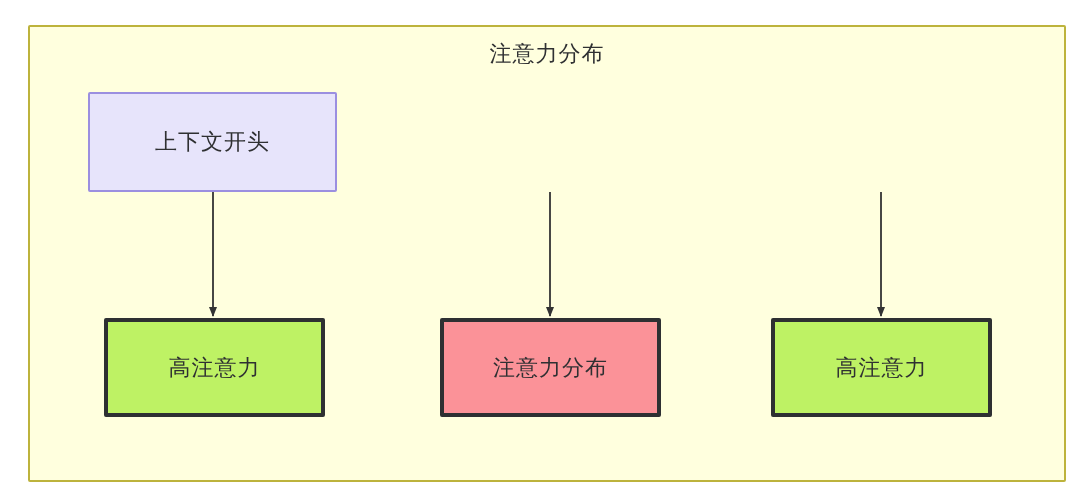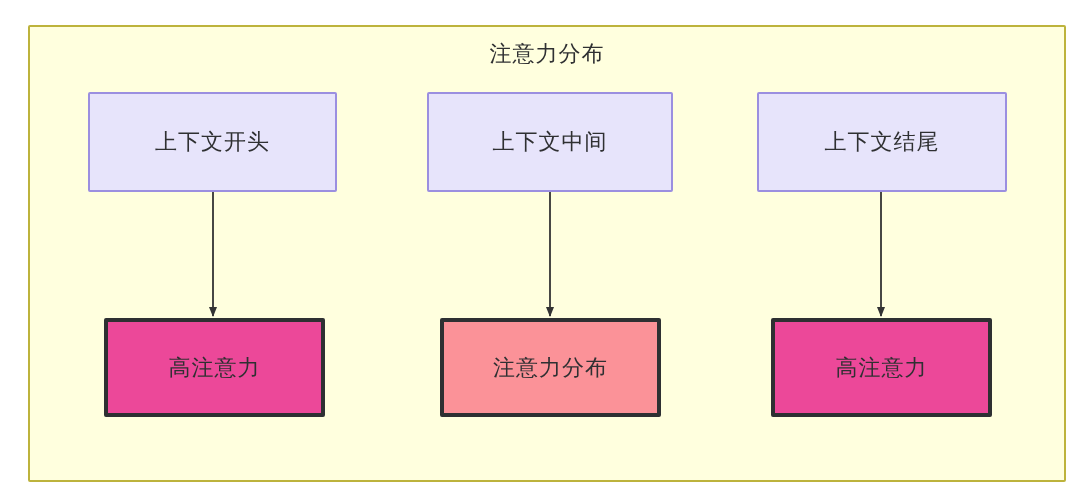--- a/index.html
+++ b/index.html
@@ -64,21 +64,21 @@
     border: 4px solid #2e3032;
     border-radius: 2px;
     display: flex;
     align-items: center;
     justify-content: center;
     color: #2f3032;
     font-size: 22px;
     letter-spacing: 1px;
     white-space: nowrap;
   }
-  .fill-high { background: #ec4899; text-align: right; }
+  .fill-high { background: #bef264; text-align: right; }
   .fill-low  { background: #fb9298; }
 
   
   #node-top-0    { left: 88px;  top: 92px; width: 249px; height: 100px; }
   #node-top-1    { left: 427px; top: 92px; width: 246px; height: 100px; }
   #node-top-2    { left: 757px; top: 92px; width: 250px; height: 100px; }
   
   #node-bottom-0 { left: 104px; top: 318px; width: 221px; height: 99px; }
   #node-bottom-1 { left: 440px; top: 318px; width: 221px; height: 99px; }
   #node-bottom-2 { left: 771px; top: 318px; width: 221px; height: 99px; }
@@ -108,26 +108,20 @@
       </marker>
     </defs>
     <line x1="213" y1="192" x2="213" y2="316" stroke="#333333" stroke-width="1.8" marker-end="url(#arrowhead)"></line>
     <line x1="550" y1="192" x2="550" y2="316" stroke="#333333" stroke-width="1.8" marker-end="url(#arrowhead)"></line>
     <line x1="881" y1="192" x2="881" y2="316" stroke="#333333" stroke-width="1.8" marker-end="url(#arrowhead)"></line>
   </svg>
 
   <div class="node-top" id="node-top-0">
     <span>上下文开头</span>
   </div>
-  <div class="node-top" id="node-top-1">
-    <span>上下文中间</span>
-  </div>
-  <div class="node-top" id="node-top-2">
-    <span>上下文结尾</span>
-  </div>
 
   <div class="node-bottom fill-high" id="node-bottom-0">
     <span>高注意力</span>
   </div>
   <div class="node-bottom fill-low" id="node-bottom-1">
     <span>注意力分布</span>
   </div>
   <div class="node-bottom fill-high" id="node-bottom-2">
     <span>高注意力</span>
   </div>

